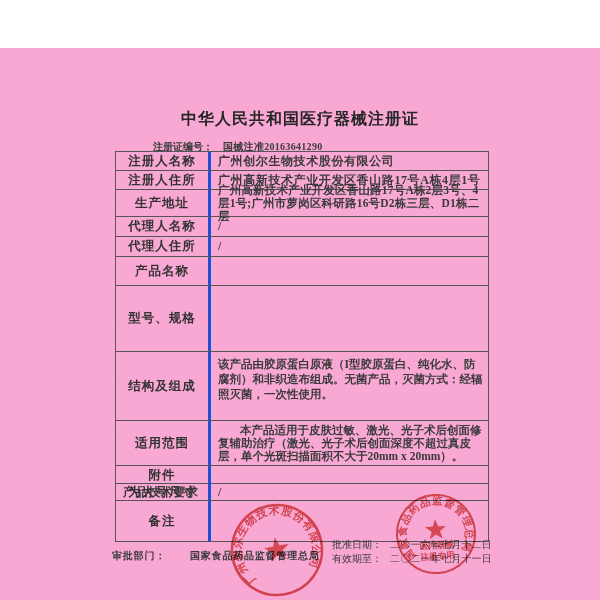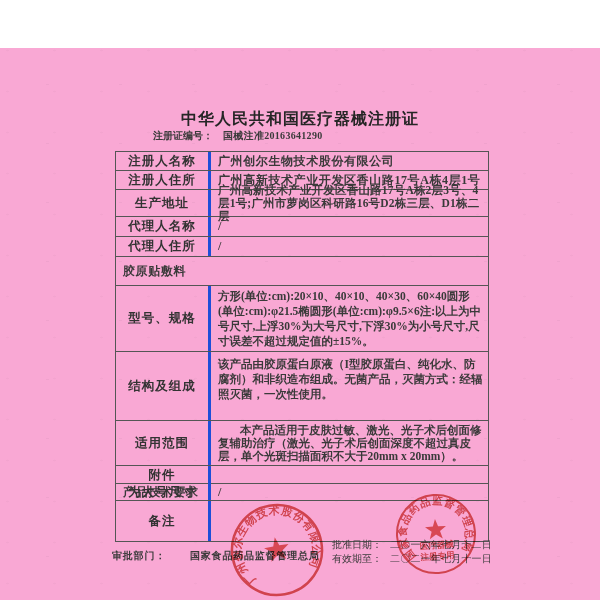--- a/index.html
+++ b/index.html
@@ -7,21 +7,21 @@
   body { font-family:"Liberation Serif","DejaVu Serif",serif; background:#fff; }
   .page { position:relative; width:600px; height:600px; background:#f9a8d4; overflow:hidden; color:#3a3a3a;margin-top:48px; }
   .page::before { content:""; position:absolute; inset:0;
     background-image: radial-gradient(rgba(0,0,0,.035) 1px, transparent 1.2px),
                       radial-gradient(rgba(0,0,0,.025) 1px, transparent 1.2px);
     background-size: 73px 59px, 47px 41px; background-position: 11px 7px, 31px 23px; }
 
   .title { position:absolute; top:61px; left:0; width:600px; text-align:center;
     font-size:16px; font-weight:bold; letter-spacing:1px; color:#262626; }
 
-  .regline { position:absolute; top:81px; left:153px; font-size:10px; font-weight:bold; color:#3a3a3a; }
+  .regline { position:absolute; top:92px; left:153px; font-size:10px; font-weight:bold; color:#3a3a3a; }
   .regline .val { margin-left:10px; letter-spacing:.3px; }
 
   .cert-table { position:absolute; top:103px; left:115px; width:374px;
     border:1px solid #555; display:flex; flex-direction:column; }
   .row { display:flex; border-bottom:1px solid #555; }
   .row:last-child { border-bottom:none; }
   .lcell { width:95px; border-right:3px solid #1d4ed8; display:flex; align-items:center;
     justify-content:center; font-size:12.5px; font-weight:bold; letter-spacing:1px; color:#333;
     text-align:center; padding:1px; }
   .vcell { flex:1; display:flex; align-items:center; padding:1px 4px 1px 7px;
@@ -72,25 +72,24 @@
     </div>
     <div class="row row-3">
       <div class="lcell">代理人名称</div>
       <div class="vcell">/</div>
     </div>
     <div class="row row-4">
       <div class="lcell">代理人住所</div>
       <div class="vcell">/</div>
     </div>
     <div class="row row-5">
-      <div class="vcell">胶原贴敷料</div>
+      <div class="lcell">产品名称</div>
     </div>
     <div class="row row-6">
       <div class="lcell">型号、规格</div>
-      <div class="vcell">方形(单位:cm):20×10、40×10、40×30、60×40圆形(单位:cm):φ21.5椭圆形(单位:cm):φ9.5×6注:以上为中号尺寸,上浮30%为大号尺寸,下浮30%为小号尺寸,尺寸误差不超过规定值的±15%。</div>
     </div>
     <div class="row row-7">
       <div class="lcell">结构及组成</div>
       <div class="vcell">该产品由胶原蛋白原液（I型胶原蛋白、纯化水、防腐剂）和非织造布组成。无菌产品，灭菌方式：经辐照灭菌，一次性使用。</div>
     </div>
     <div class="row row-8">
       <div class="lcell">适用范围</div>
       <div class="vcell">本产品适用于皮肤过敏、激光、光子术后创面修复辅助治疗（激光、光子术后创面深度不超过真皮层，单个光斑扫描面积不大于20mm x 20mm）。</div>
     </div>
     <div class="row row-9">

